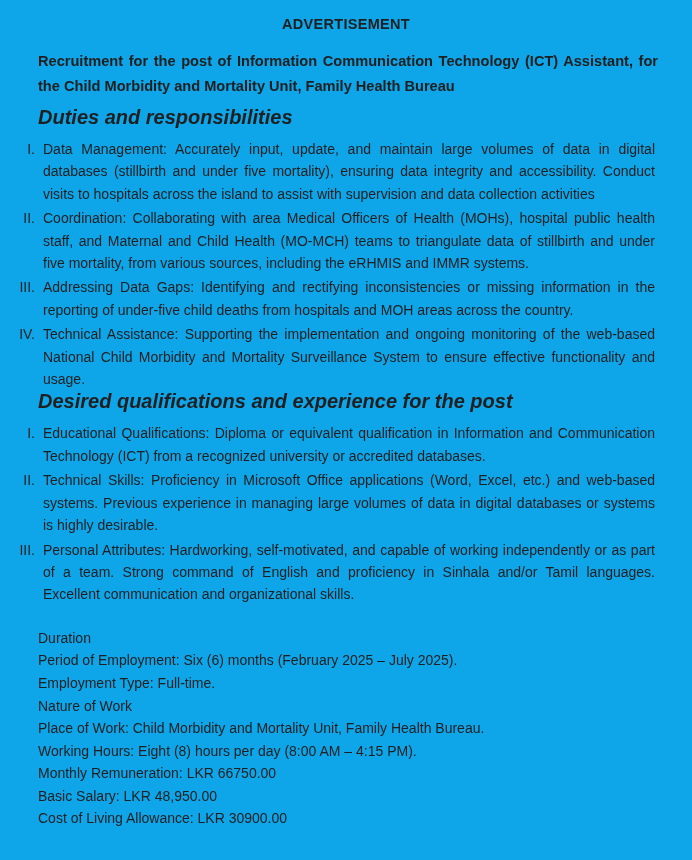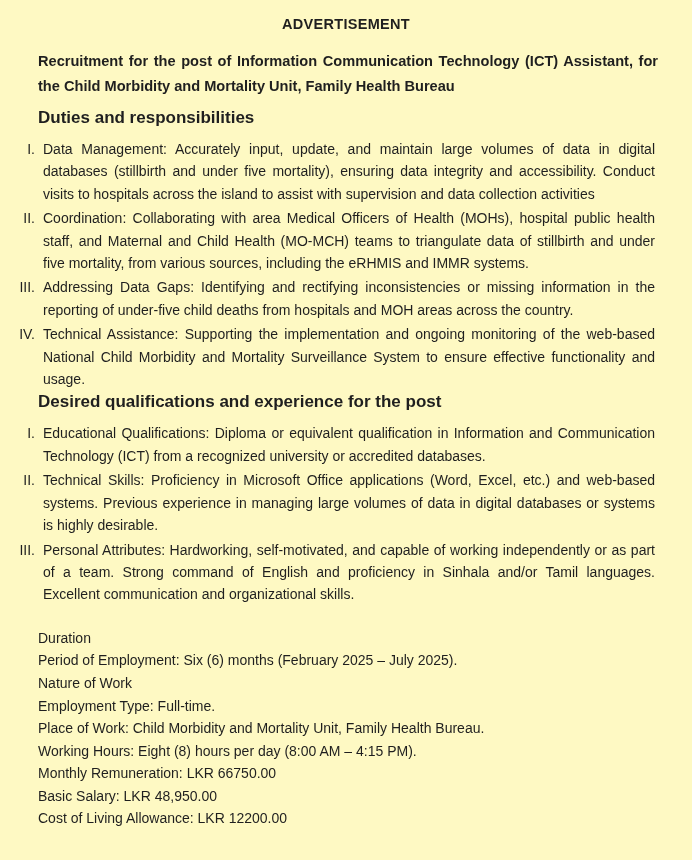--- a/index.html
+++ b/index.html
@@ -4,43 +4,44 @@
 <style>
   html, body { margin: 0; padding: 0; }
   body {
     width: 692px; height: 860px;
     background: #ffffff;
     font-family: "Liberation Sans", sans-serif;
   }
   .page {
     position: relative;
     width: 692px; height: 860px;
-    background: #fef9c3;
+    background: #0ea5e9;
     color: #1f1f1f;
     overflow: hidden;
   }
   .title {
     text-align: center;
     font-weight: 700;
     font-size: 14.5px;
     letter-spacing: .3px;
     padding-top: 16px;
   }
   .intro {
     margin: 17px 34px 0 38px;
     font-weight: 700;
     font-size: 14.6px;
     line-height: 25px;
     text-align: justify;
   }
   .heading {
     margin: 9px 37px 0 38px;
     font-weight: 700;
-    font-size: 17px;
+    font-size: 20px;
     line-height: 19px;
+    font-style: italic;
   }
   .heading.second { margin-top: 1px; }
   .roman-list { margin: 11px 37px 0 0; }
   .list-item { display: flex; margin-bottom: 2px; }
   .numeral {
     flex: 0 0 35px;
     text-align: right;
     font-size: 14px;
     line-height: 22.4px;
   }
@@ -101,22 +102,22 @@
     </div>
     <div class="list-item">
       <span class="numeral">III.</span>
       <span class="item-text">Personal Attributes: Hardworking, self-motivated, and capable of working independently or as part of a team. Strong command of English and proficiency in Sinhala and/or Tamil languages. Excellent communication and organizational skills.</span>
     </div>
   </div>
 
   <div class="details">
     <div class="detail-line bold">Duration</div>
     <div class="detail-line">Period of Employment: Six (6) months (February 2025 – July 2025).</div>
+    <div class="detail-line">Employment Type: Full-time.</div>
     <div class="detail-line bold">Nature of Work</div>
-    <div class="detail-line">Employment Type: Full-time.</div>
     <div class="detail-line">Place of Work: Child Morbidity and Mortality Unit, Family Health Bureau.</div>
     <div class="detail-line">Working Hours: Eight (8) hours per day (8:00 AM – 4:15 PM).</div>
     <div class="detail-line bold">Monthly Remuneration: LKR 66750.00</div>
     <div class="detail-line">Basic Salary: LKR 48,950.00</div>
-    <div class="detail-line">Cost of Living Allowance: LKR 12200.00</div>
+    <div class="detail-line">Cost of Living Allowance: LKR 30900.00</div>
   </div>
 
 </div>
 
 </body></html>

